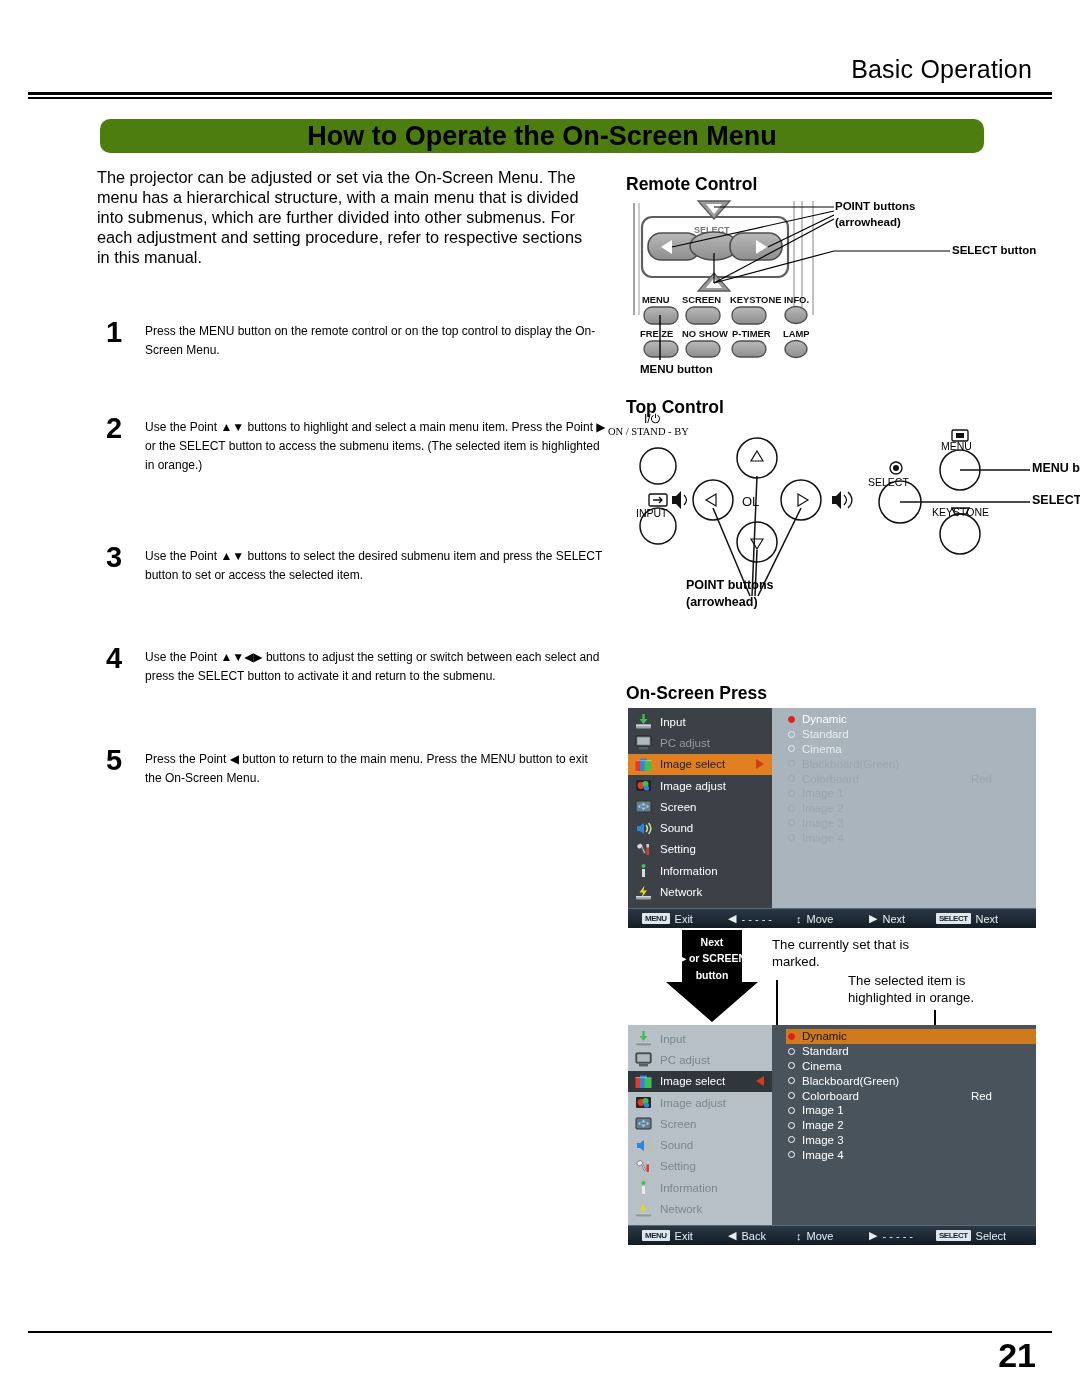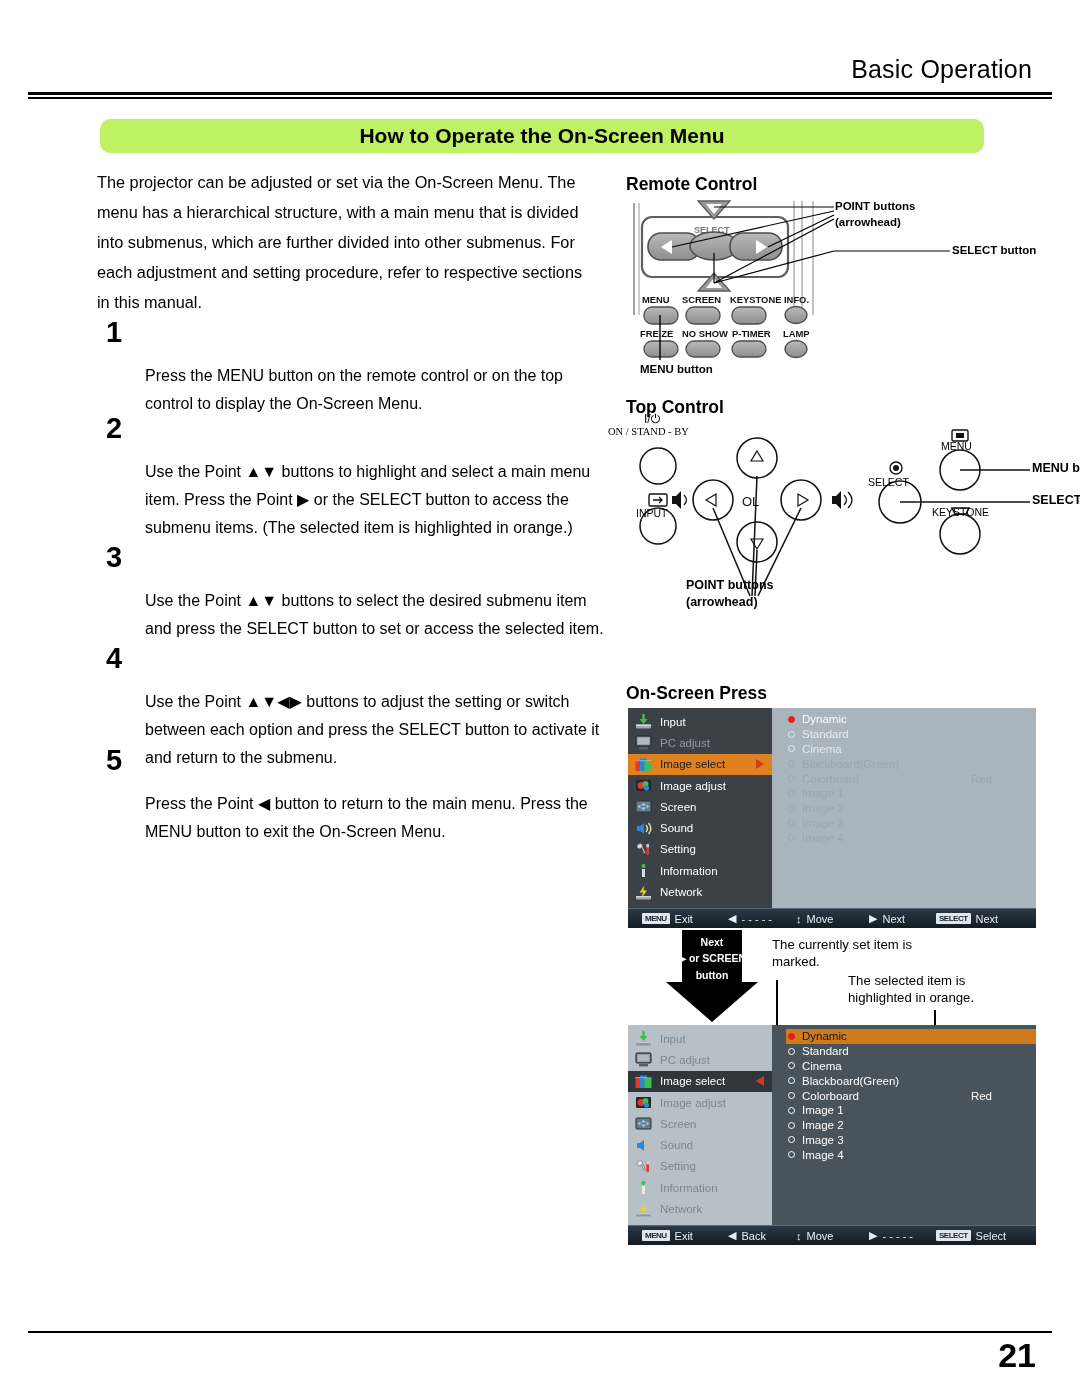--- a/index.html
+++ b/index.html
@@ -19,37 +19,37 @@
     font-size:25px; font-weight:normal; letter-spacing:.2px;
   }
   #header-rule-wrap { position:absolute; left:28px; right:28px; top:92px; }
   #header-rule-thick { height:3px; background:#000; }
   #header-rule-gap   { height:2px; background:#fff; }
   #header-rule-thin  { height:2px; background:#000; }
 
   
   #banner {
     position:absolute; left:100px; top:119px; width:884px; height:34px;
-    background:#bef264; border-radius:10px;
+    background:#4d7c0f; border-radius:10px;
     display:flex; align-items:center; justify-content:center;
-    font-size:21px; font-weight:bold;
+    font-size:27px; font-weight:bold;
   }
 
   
   #intro {
     position:absolute; left:97px; top:167px; width:500px;
-    font-size:16.3px; line-height:30px;
+    font-size:16.3px; line-height:20px;
   }
   .step { position:absolute; left:97px; width:510px; }
   .step .num {
     position:absolute; left:0; top:-6px;
     font-size:29px; font-weight:bold; width:34px; text-align:center;
   }
   .step .txt {
-    margin-left:48px; font-size:16px; line-height:28px;margin-top:40px;
+    margin-left:48px; font-size:12px; line-height:19px;
   }
   #step1 { top:322px; }
   #step2 { top:418px; }
   #step3 { top:547px; }
   #step4 { top:648px; }
   #step5 { top:750px; }
 
   
   .sect-title { position:absolute; font-size:17.5px; font-weight:bold; }
   #rc-title { left:626px; top:174px; }
@@ -177,21 +177,21 @@
 <div class="step" id="step2">
   <div class="num">2</div>
   <div class="txt">Use the Point ▲▼ buttons to highlight and select a main menu item. Press the Point ▶ or the SELECT button to access the submenu items. (The selected item is highlighted in orange.)</div>
 </div>
 <div class="step" id="step3">
   <div class="num">3</div>
   <div class="txt">Use the Point ▲▼ buttons to select the desired submenu item and press the SELECT button to set or access the selected item.</div>
 </div>
 <div class="step" id="step4">
   <div class="num">4</div>
-  <div class="txt">Use the Point ▲▼◀▶ buttons to adjust the setting or switch between each option and press the SELECT button to activate it and return to the submenu.</div>
+  <div class="txt">Use the Point ▲▼◀▶ buttons to adjust the setting or switch between each select and press the SELECT button to activate it and return to the submenu.</div>
 </div>
 <div class="step" id="step5">
   <div class="num">5</div>
   <div class="txt">Press the Point ◀ button to return to the main menu. Press the MENU button to exit the On-Screen Menu.</div>
 </div>
 
 <div class="sect-title" id="rc-title">Remote Control</div>
 
 <div id="remote-art">
   <svg width="430" height="165" viewBox="0 0 430 165">
@@ -503,21 +503,21 @@
 </div>
 
 <div id="callout-zone">
   <svg id="blackarrow" width="92" height="92" viewBox="0 0 92 92">
     <polygon points="16,0 76,0 76,52 92,52 46,92 0,52 16,52" fill="#000"></polygon>
   </svg>
   <div class="arrow-lbl" style="top:8px;">Next</div>
   <div class="arrow-lbl" style="top:24px;">▶ or SCREEN</div>
   <div class="arrow-lbl" style="top:41px;">button</div>
 
-  <div class="callout-txt" style="left:152px; top:8px; width:150px;">The currently set item is marked.</div>
+  <div class="callout-txt" style="left:152px; top:8px; width:150px;">The currently set that is marked.</div>
   <div class="callout-txt" style="left:228px; top:44px; width:170px;">The selected item is highlighted in orange.</div>
 
   <div class="leader" style="left:156px; top:52px; height:45px;"></div>
   <div class="leader" style="left:314px; top:82px; height:15px;"></div>
 </div>
 
 <div class="osd" id="osd2">
   <div class="osd-body">
     <div class="osd-side">
       <div class="osd-row hdr">

